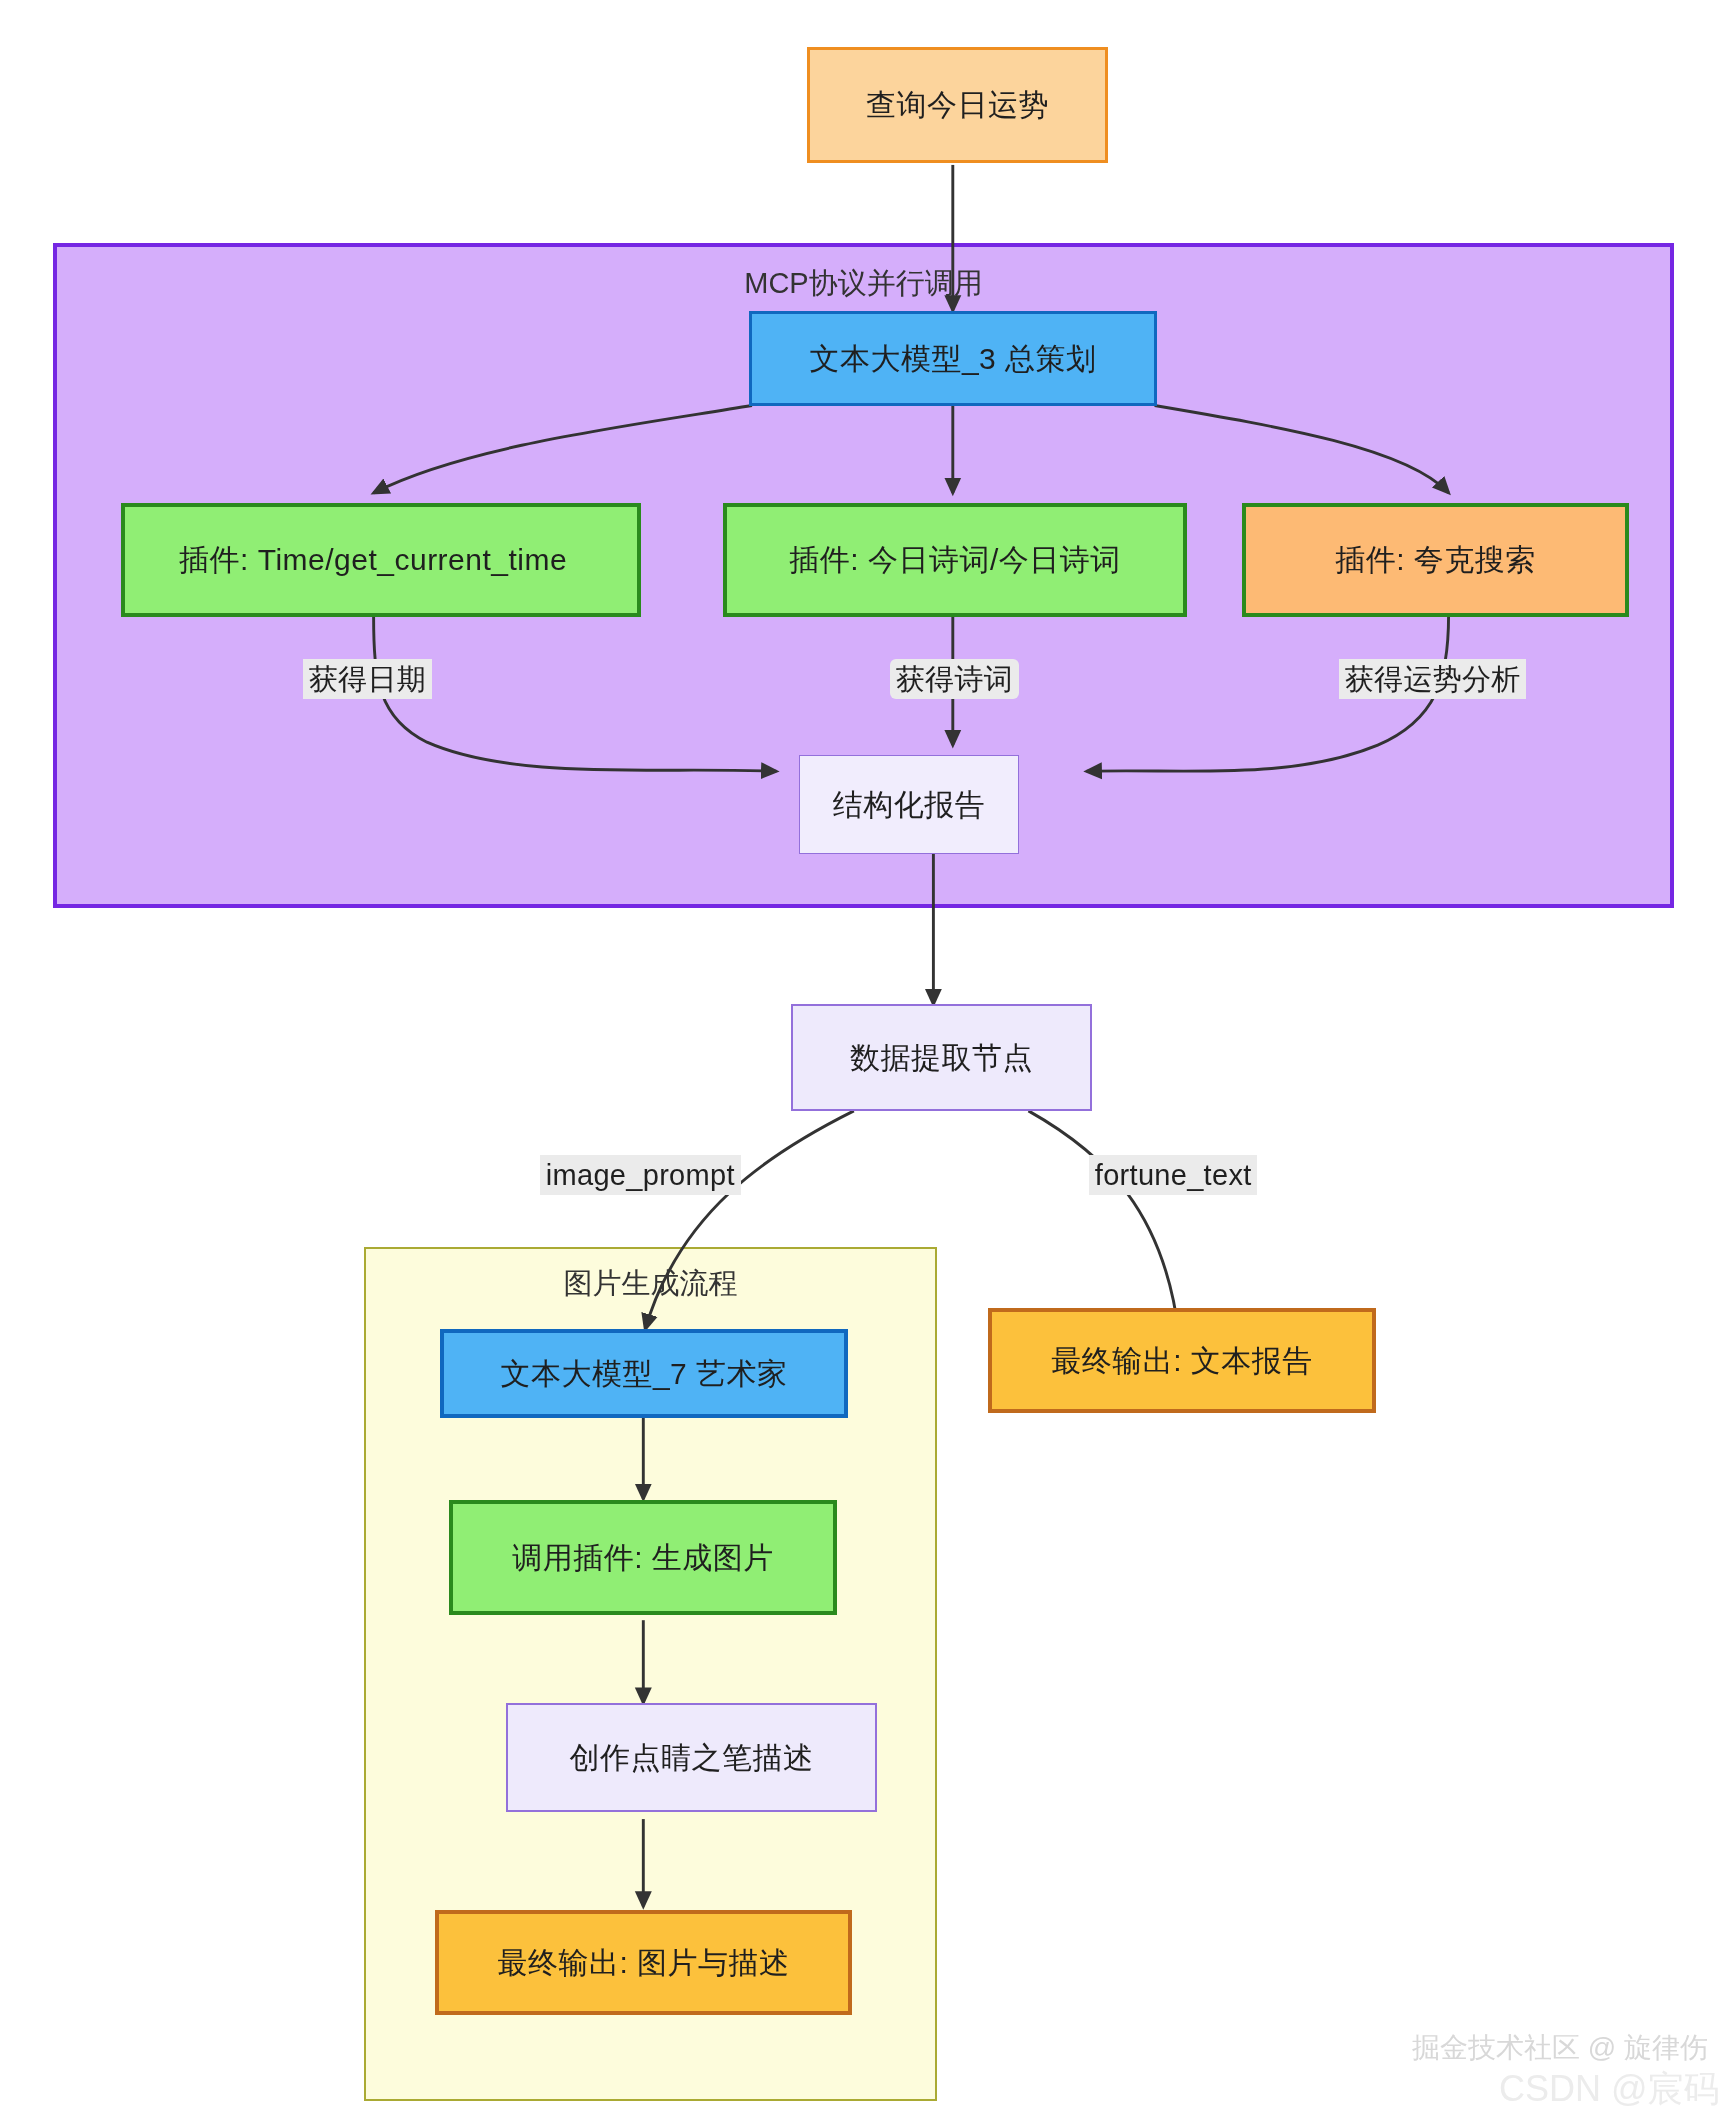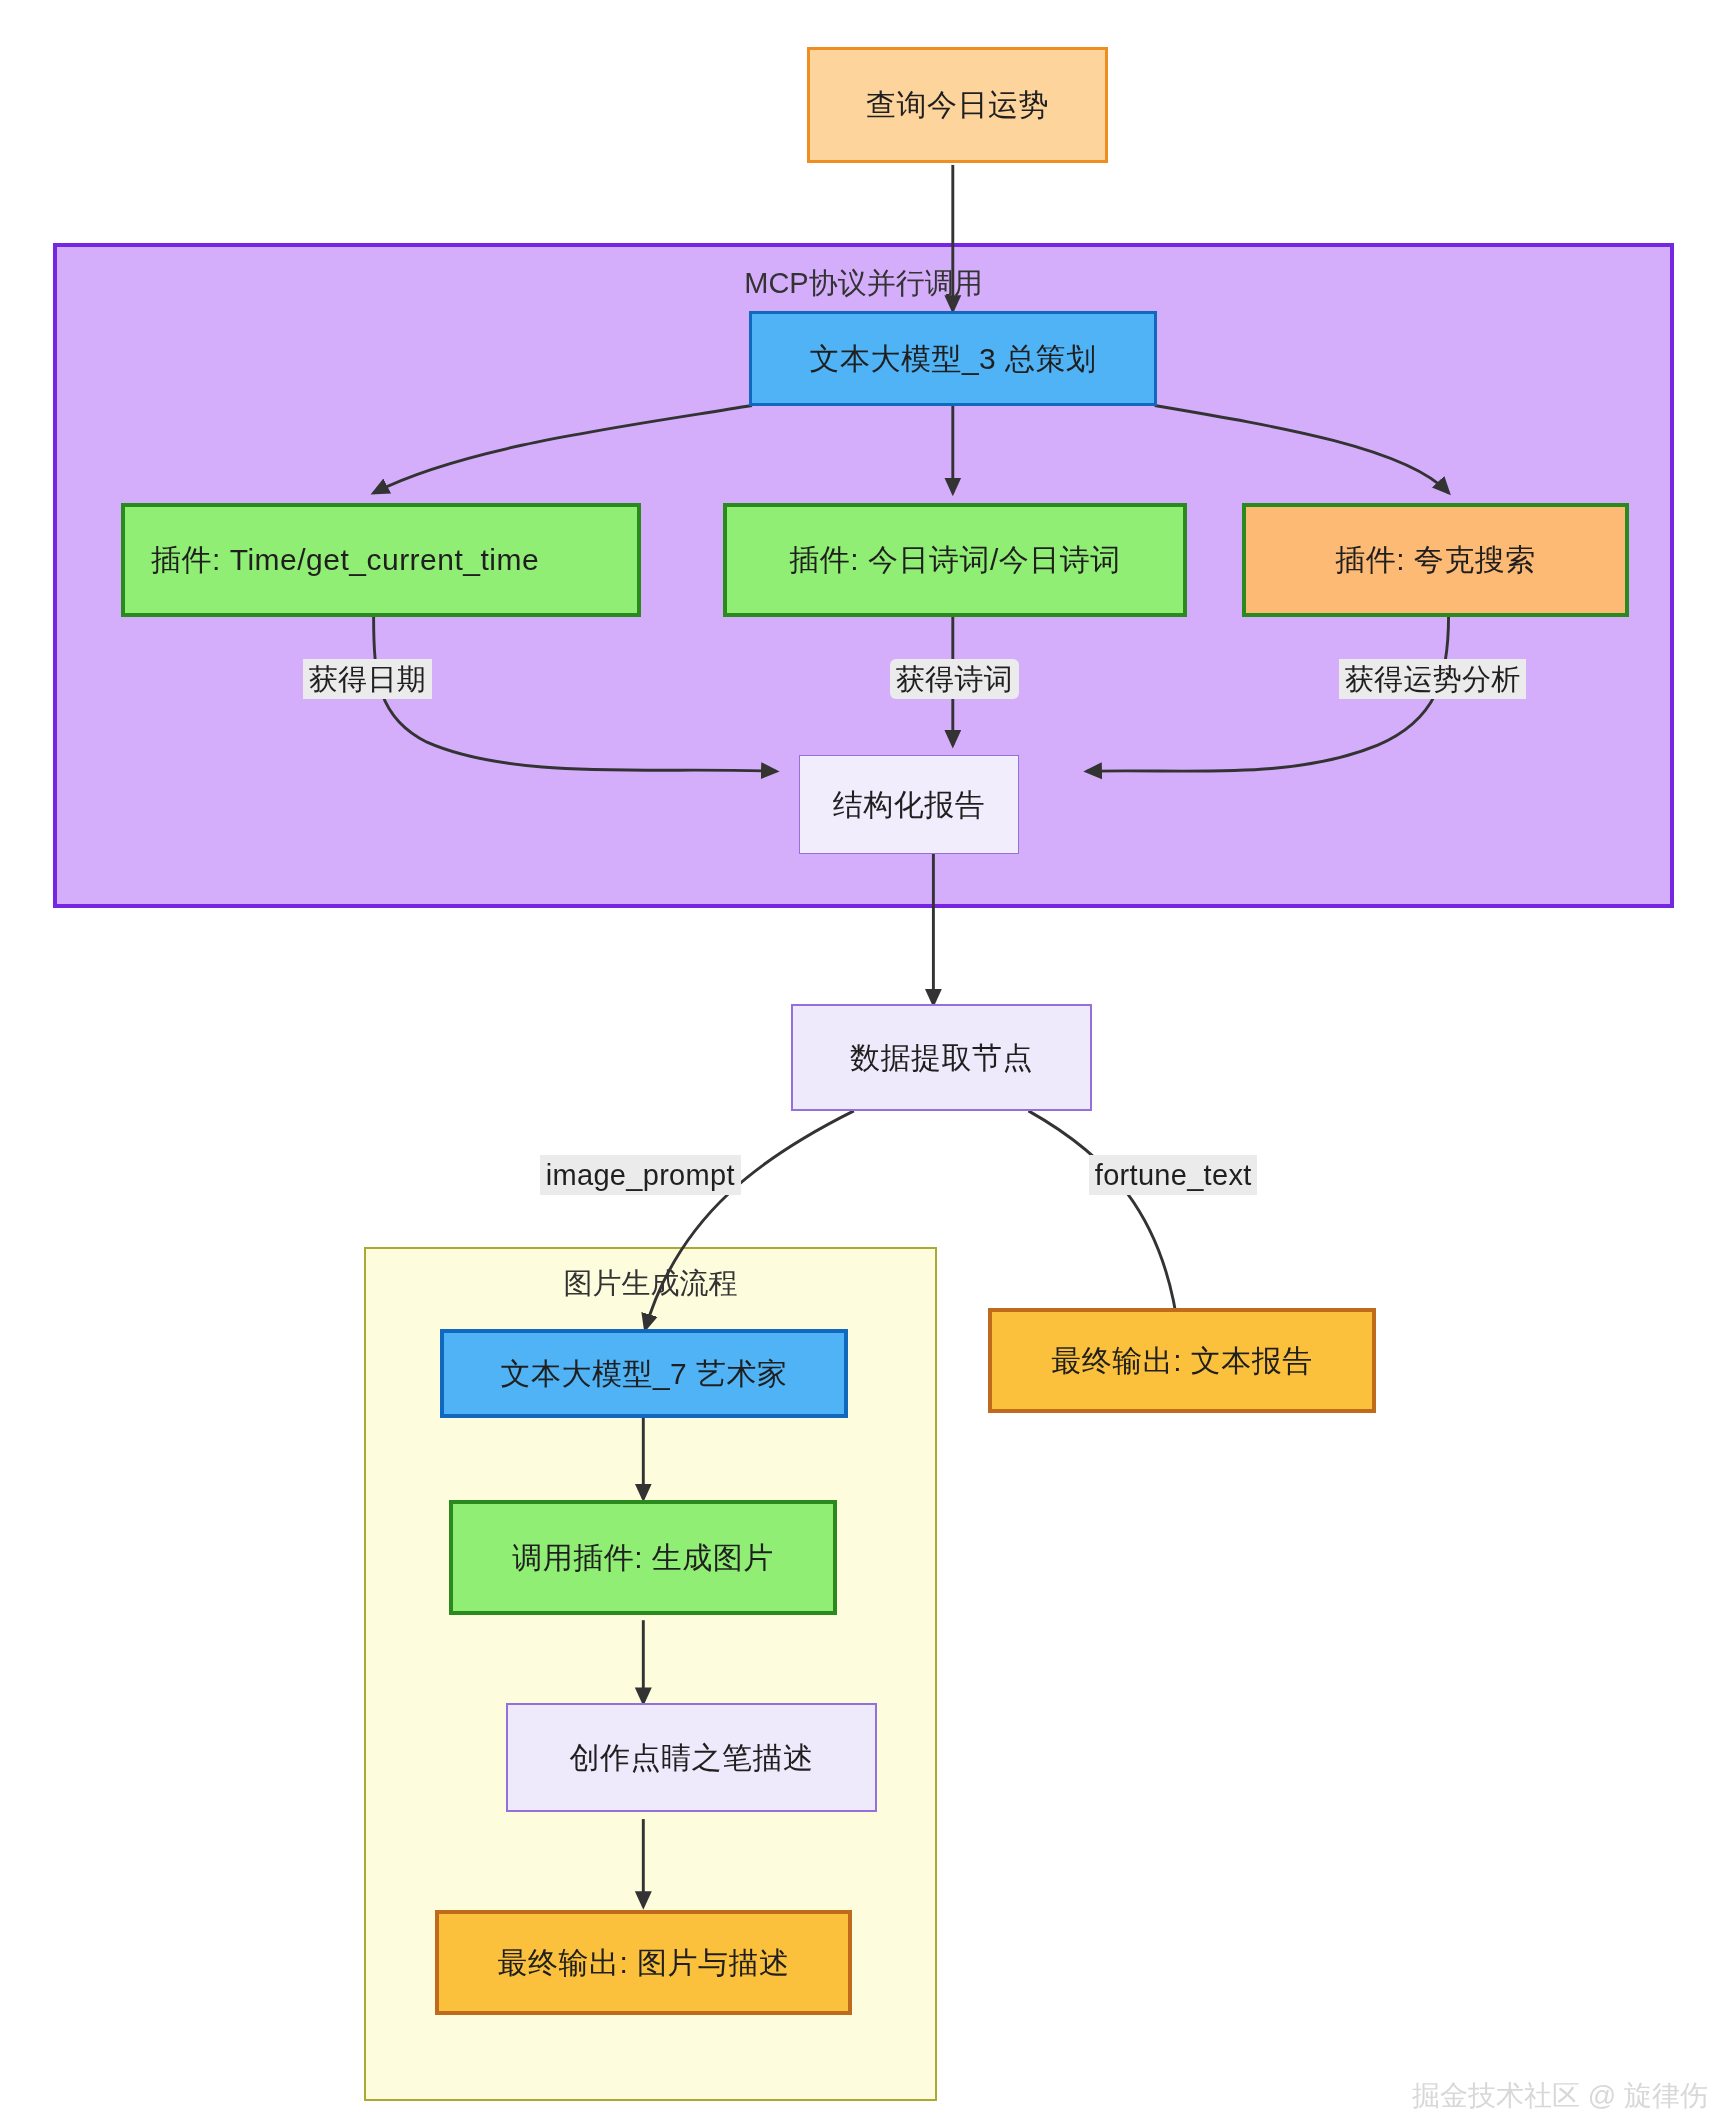--- a/index.html
+++ b/index.html
@@ -55,21 +55,20 @@
     background: #ebebeb;
     padding: 1.9px 5.8px;
     white-space: nowrap;
     line-height: 1.25;
     letter-spacing: 0.3px;
   }
   .watermark {
     position: absolute;
     white-space: nowrap;
     pointer-events: none;
-    margin-top: 48px;
   }
   .wm-juejin {
     color: #d8d8d8;
     font-size: 28px;
   }
   .wm-csdn {
     color: #ececec;
     font-size: 36px;
   }
   .clip-text {
@@ -127,21 +126,21 @@
   <div class="cluster-title" style="left:364px; top:1264px; width:573px;">图片生成流程</div>
 
   <div class="node-box" style="left:807px; top:47px; width:301px; height:116px; background:#fcd49c; border:3.9px solid #ef8e20;">
     <span>查询今日运势</span>
   </div>
 
   <div class="node-box" style="left:749px; top:311px; width:408px; height:95px; background:#4fb3f5; border:3.9px solid #1068bf;">
     <span>文本大模型_3 总策划</span>
   </div>
 
-  <div class="node-box clip-text" style="left:121px; top:503px; width:520px; height:114px; background:#90ee74; border:4.9px solid #2a8a1d; justify-content:flex-start; padding-left:26px;">
+  <div class="node-box clip-text" style="left:121px; top:503px; width:520px; height:114px; background:#90ee74; border:4.9px solid #2a8a1d; justify-content:flex-start; padding-left:54px;">
     <span>插件: Time/get_current_time</span>
   </div>
 
   <div class="node-box" style="left:723px; top:503px; width:464px; height:114px; background:#90ee74; border:4.9px solid #2a8a1d;">
     <span>插件: 今日诗词/今日诗词</span>
   </div>
 
   <div class="node-box" style="left:1242px; top:503px; width:387px; height:114px; background:#fdba74; border:4.9px solid #2a8a1d;">
     <span>插件: 夸克搜索</span>
   </div>

